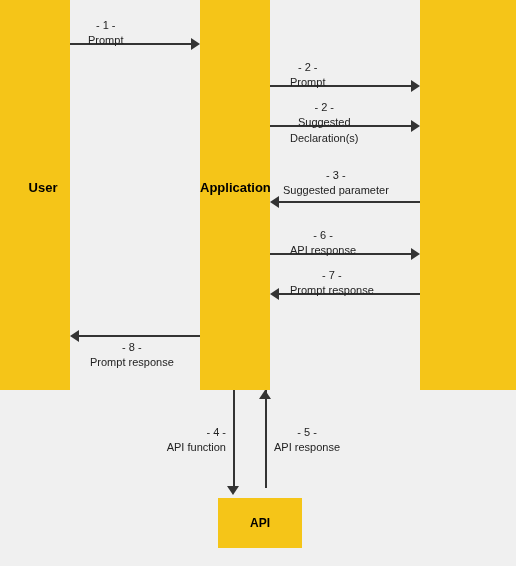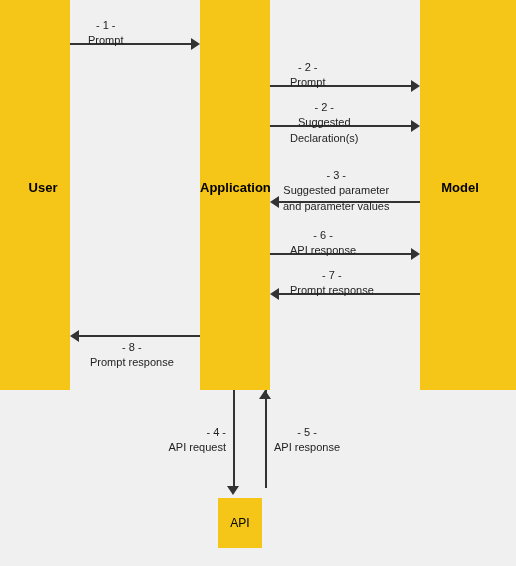--- a/index.html
+++ b/index.html
@@ -35,27 +35,27 @@
       width: 70px;
       height: 390px;
       background: #F5C518;
     }
 
     
     .col-api {
       position: absolute;
       left: 218px;
       top: 498px;
-      width: 44px;
+      width: 84px;
       height: 50px;
       background: #F5C518;
       display: flex;
       align-items: center;
       justify-content: center;
-      font-weight: normal;
+      font-weight: bold;
     }
 
     
     .label-user {
       position: absolute;
       left: 0;
       top: 180px;
       width: 70px;
       text-align: center;
       font-size: 13px;
@@ -118,21 +118,20 @@
 <body>
 
 <div class="diagram-container">
 
   <div class="col-user"></div>
   <div class="col-app"></div>
   <div style="position:absolute;left:420px;top:0;width:96px;height:390px;background:#F5C518;"></div>
 
   <div class="label-user">User</div>
   <div class="label-app">Application</div>
-  <div class="label-model">Model</div>
 
   <div class="arrow arrow-right" style="left:70px; top:38px; width:130px;">
     <div class="arrow-line"></div>
   </div>
 
   <div class="arrow-label" style="left:88px; top:18px;">
     <span>- 1 -</span><br>
     <span>Prompt</span>
   </div>
 
@@ -152,21 +151,20 @@
     <span>Suggested</span><br>
     <span>Declaration(s)</span>
   </div>
 
   <div class="arrow arrow-left" style="left:270px; top:196px; width:150px;">
     <div class="arrow-line" style="flex:1;"></div>
   </div>
   <div class="arrow-label" style="left:283px; top:168px;">
     <span>- 3 -</span><br>
     <span>Suggested parameter</span><br>
-    <span>and parameter values</span>
   </div>
 
   <div class="arrow arrow-right" style="left:270px; top:248px; width:150px;">
     <div class="arrow-line"></div>
   </div>
   <div class="arrow-label" style="left:290px; top:228px;">
     <span>- 6 -</span><br>
     <span>API response</span>
   </div>
 
@@ -186,21 +184,21 @@
     <span>Prompt response</span>
   </div>
 
   <div style="position:absolute; left:233px; top:390px; width:2px; height:98px; background:#333;"></div>
 
   <div style="position:absolute; left:227px; top:486px;
               border-left:6px solid transparent; border-right:6px solid transparent; border-top:9px solid #333;">
   </div>
   <div class="arrow-label" style="left:148px; top:425px; text-align:right; width:78px;">
     <span>- 4 -</span><br>
-    <span>API request</span>
+    <span>API function</span>
   </div>
 
   <div style="position:absolute; left:265px; top:390px; width:2px; height:98px; background:#333;"></div>
 
   <div style="position:absolute; left:259px; top:390px;
               border-left:6px solid transparent; border-right:6px solid transparent; border-bottom:9px solid #333;">
   </div>
   <div class="arrow-label" style="left:274px; top:425px;">
     <span>- 5 -</span><br>
     <span>API response</span>

